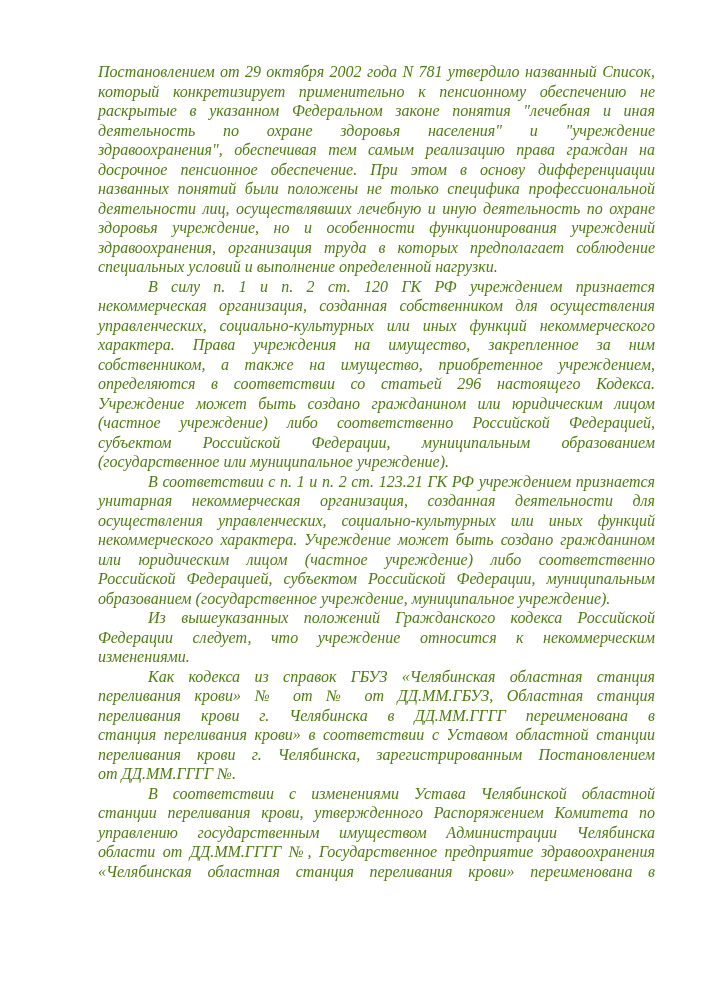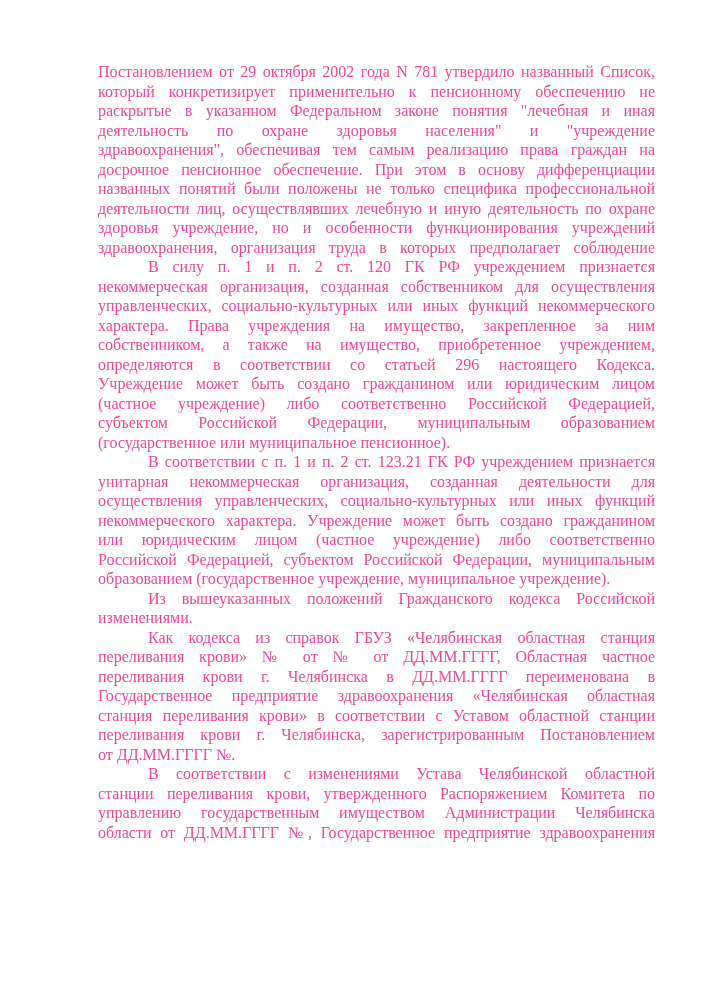--- a/index.html
+++ b/index.html
@@ -36,67 +36,69 @@
     -moz-text-align-last: left;
   }
   .line.indent {
     text-indent: 50px;
   }
 </style>
 </head>
 <body>
 
 <div class="page" style="background: rgb(255, 255, 255);">
-  <div class="doc" style="color: #ec4899;">
+  <div class="doc" style="color: #4d7c0f; font-style: italic;">
       <div class="paragraph">
         <div class="line">Постановлением от 29 октября 2002 года N 781 утвердило названный Список,</div>
         <div class="line">который конкретизирует применительно к пенсионному обеспечению не</div>
         <div class="line">раскрытые в указанном Федеральном законе понятия "лечебная и иная</div>
         <div class="line">деятельность по охране здоровья населения" и "учреждение</div>
         <div class="line">здравоохранения", обеспечивая тем самым реализацию права граждан на</div>
         <div class="line">досрочное пенсионное обеспечение. При этом в основу дифференциации</div>
         <div class="line">названных понятий были положены не только специфика профессиональной</div>
         <div class="line">деятельности лиц, осуществлявших лечебную и иную деятельность по охране</div>
         <div class="line">здоровья учреждение, но и особенности функционирования учреждений</div>
         <div class="line">здравоохранения, организация труда в которых предполагает соблюдение</div>
+        <div class="line last">специальных условий и выполнение определенной нагрузки.</div>
       </div>
       <div class="paragraph">
         <div class="line indent">В силу п. 1 и п. 2 ст. 120 ГК РФ учреждением признается</div>
         <div class="line">некоммерческая организация, созданная собственником для осуществления</div>
         <div class="line">управленческих, социально-культурных или иных функций некоммерческого</div>
         <div class="line">характера. Права учреждения на имущество, закрепленное за ним</div>
         <div class="line">собственником, а также на имущество, приобретенное учреждением,</div>
         <div class="line">определяются в соответствии со статьей 296 настоящего Кодекса.</div>
         <div class="line">Учреждение может быть создано гражданином или юридическим лицом</div>
         <div class="line">(частное учреждение) либо соответственно Российской Федерацией,</div>
         <div class="line">субъектом Российской Федерации, муниципальным образованием</div>
-        <div class="line last">(государственное или муниципальное пенсионное).</div>
+        <div class="line last">(государственное или муниципальное учреждение).</div>
       </div>
       <div class="paragraph">
         <div class="line indent">В соответствии с п. 1 и п. 2 ст. 123.21 ГК РФ учреждением признается</div>
         <div class="line">унитарная некоммерческая организация, созданная деятельности для</div>
         <div class="line">осуществления управленческих, социально-культурных или иных функций</div>
         <div class="line">некоммерческого характера. Учреждение может быть создано гражданином</div>
         <div class="line">или юридическим лицом (частное учреждение) либо соответственно</div>
         <div class="line">Российской Федерацией, субъектом Российской Федерации, муниципальным</div>
         <div class="line last">образованием (государственное учреждение, муниципальное учреждение).</div>
       </div>
       <div class="paragraph">
         <div class="line indent">Из вышеуказанных положений Гражданского кодекса Российской</div>
+        <div class="line">Федерации следует, что учреждение относится к некоммерческим</div>
         <div class="line last">изменениями.</div>
       </div>
       <div class="paragraph">
         <div class="line indent">Как кодекса из справок ГБУЗ «Челябинская областная станция</div>
-        <div class="line">переливания крови» № от № от ДД.ММ.ГГГГ, Областная частное</div>
+        <div class="line">переливания крови» № от № от ДД.ММ.ГБУЗ, Областная станция</div>
         <div class="line">переливания крови г. Челябинска в ДД.ММ.ГГГГ переименована в</div>
-        <div class="line">Государственное предприятие здравоохранения «Челябинская областная</div>
         <div class="line">станция переливания крови» в соответствии с Уставом областной станции</div>
         <div class="line">переливания крови г. Челябинска, зарегистрированным Постановлением</div>
         <div class="line last">от ДД.ММ.ГГГГ №.</div>
       </div>
       <div class="paragraph">
         <div class="line indent">В соответствии с изменениями Устава Челябинской областной</div>
         <div class="line">станции переливания крови, утвержденного Распоряжением Комитета по</div>
         <div class="line">управлению государственным имуществом Администрации Челябинска</div>
         <div class="line">области от ДД.ММ.ГГГГ №, Государственное предприятие здравоохранения</div>
+        <div class="line">«Челябинская областная станция переливания крови» переименована в</div>
       </div>
     </div>
 </div>
 
 </body></html>

